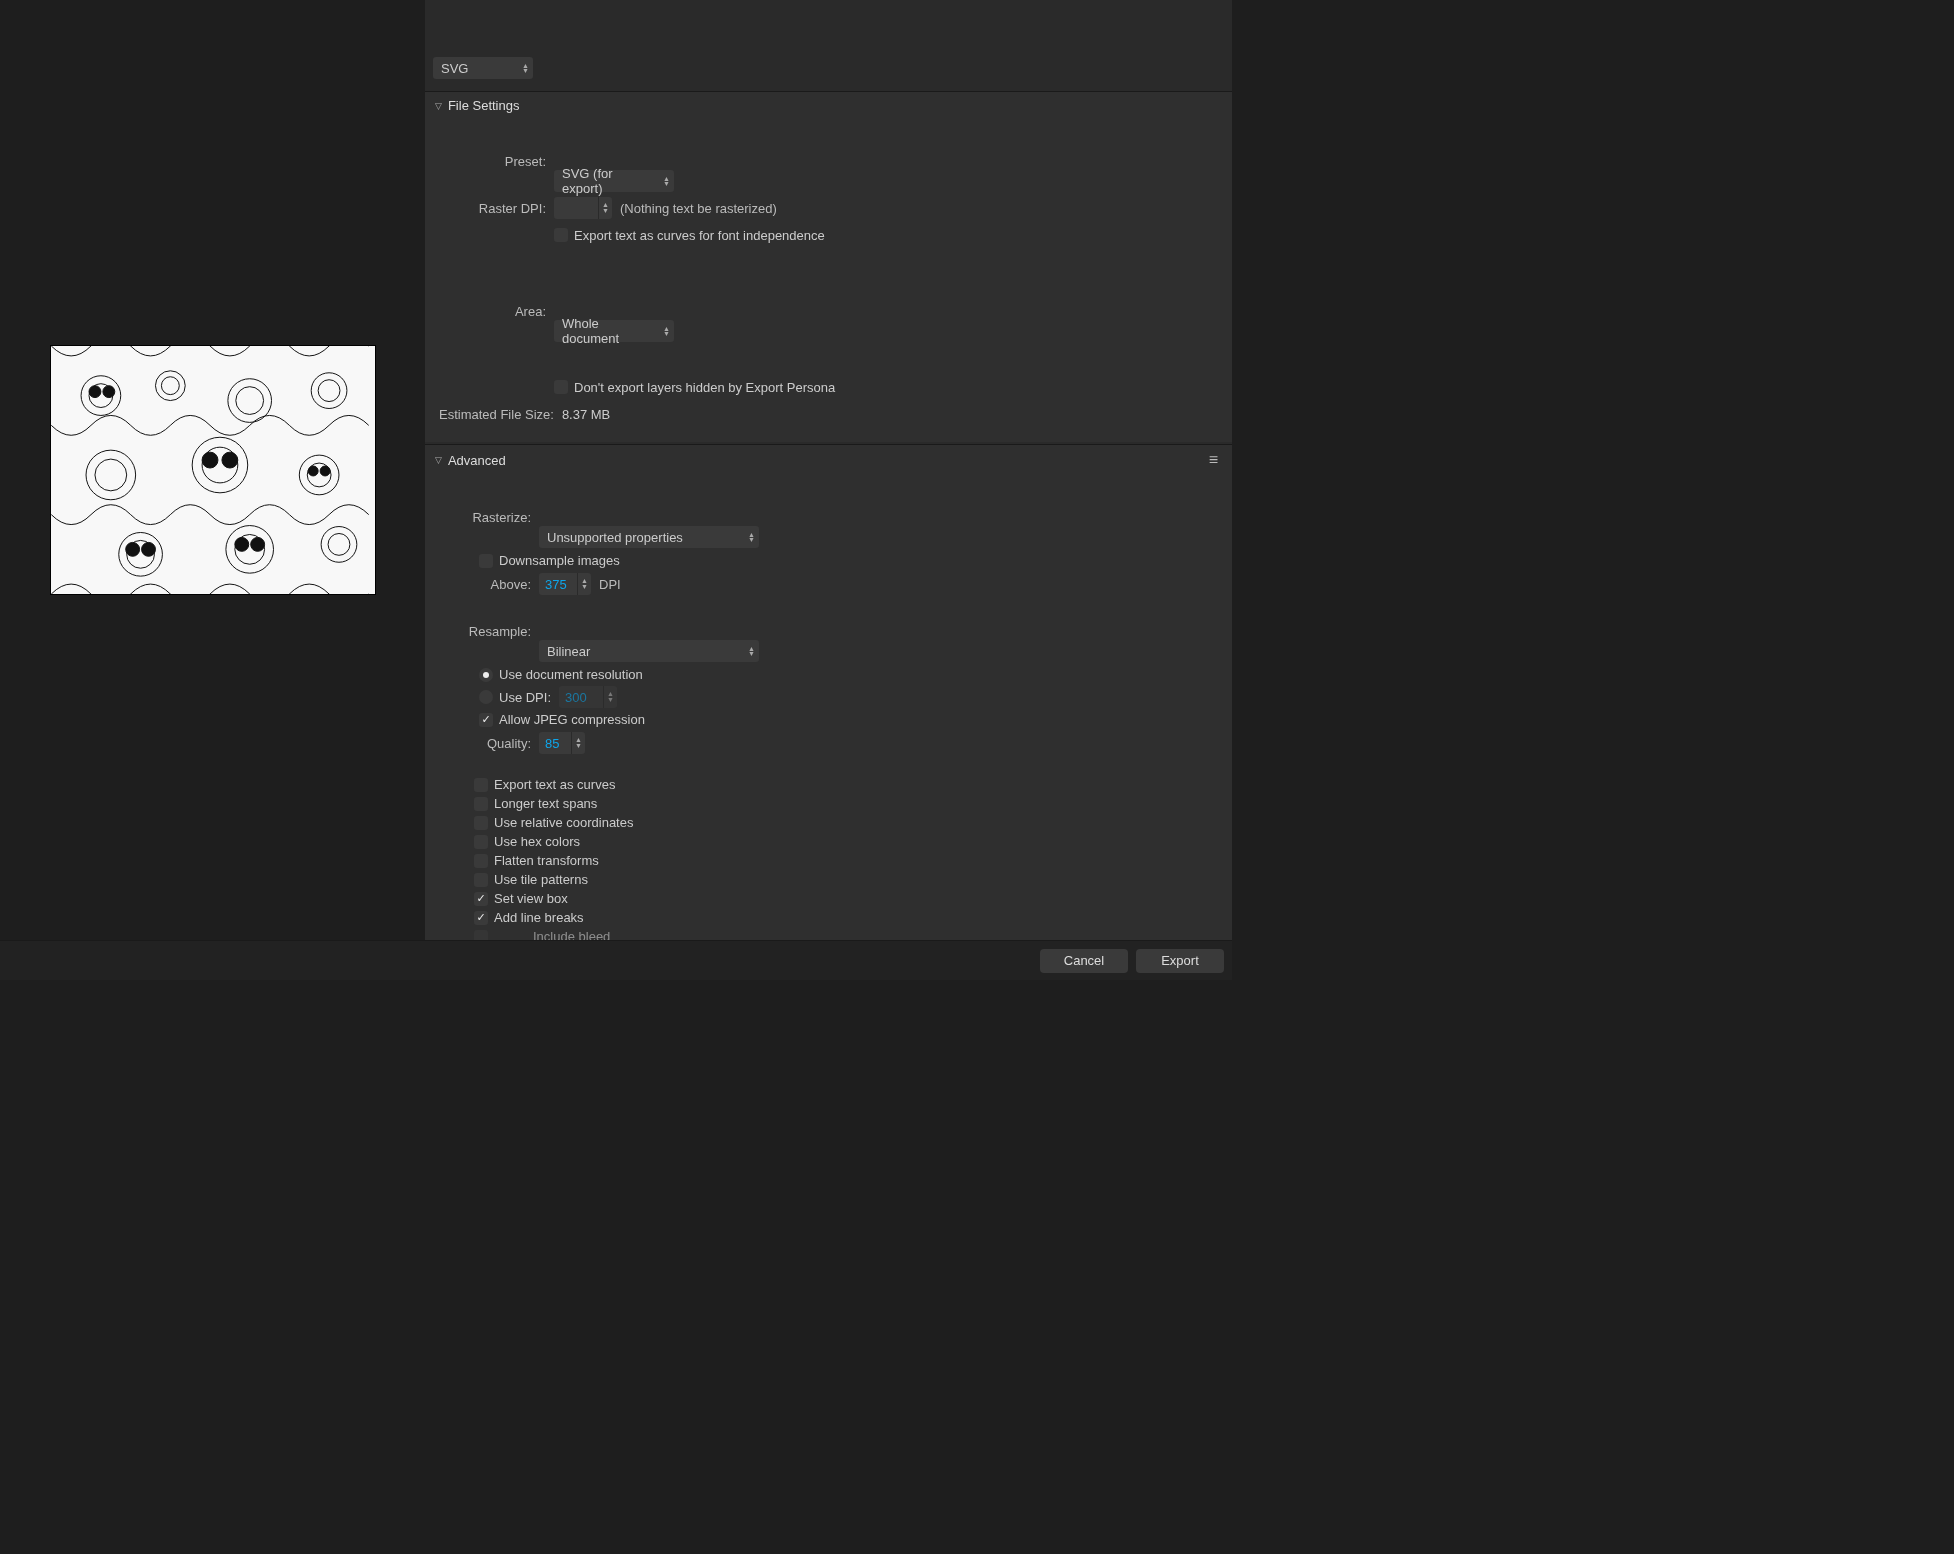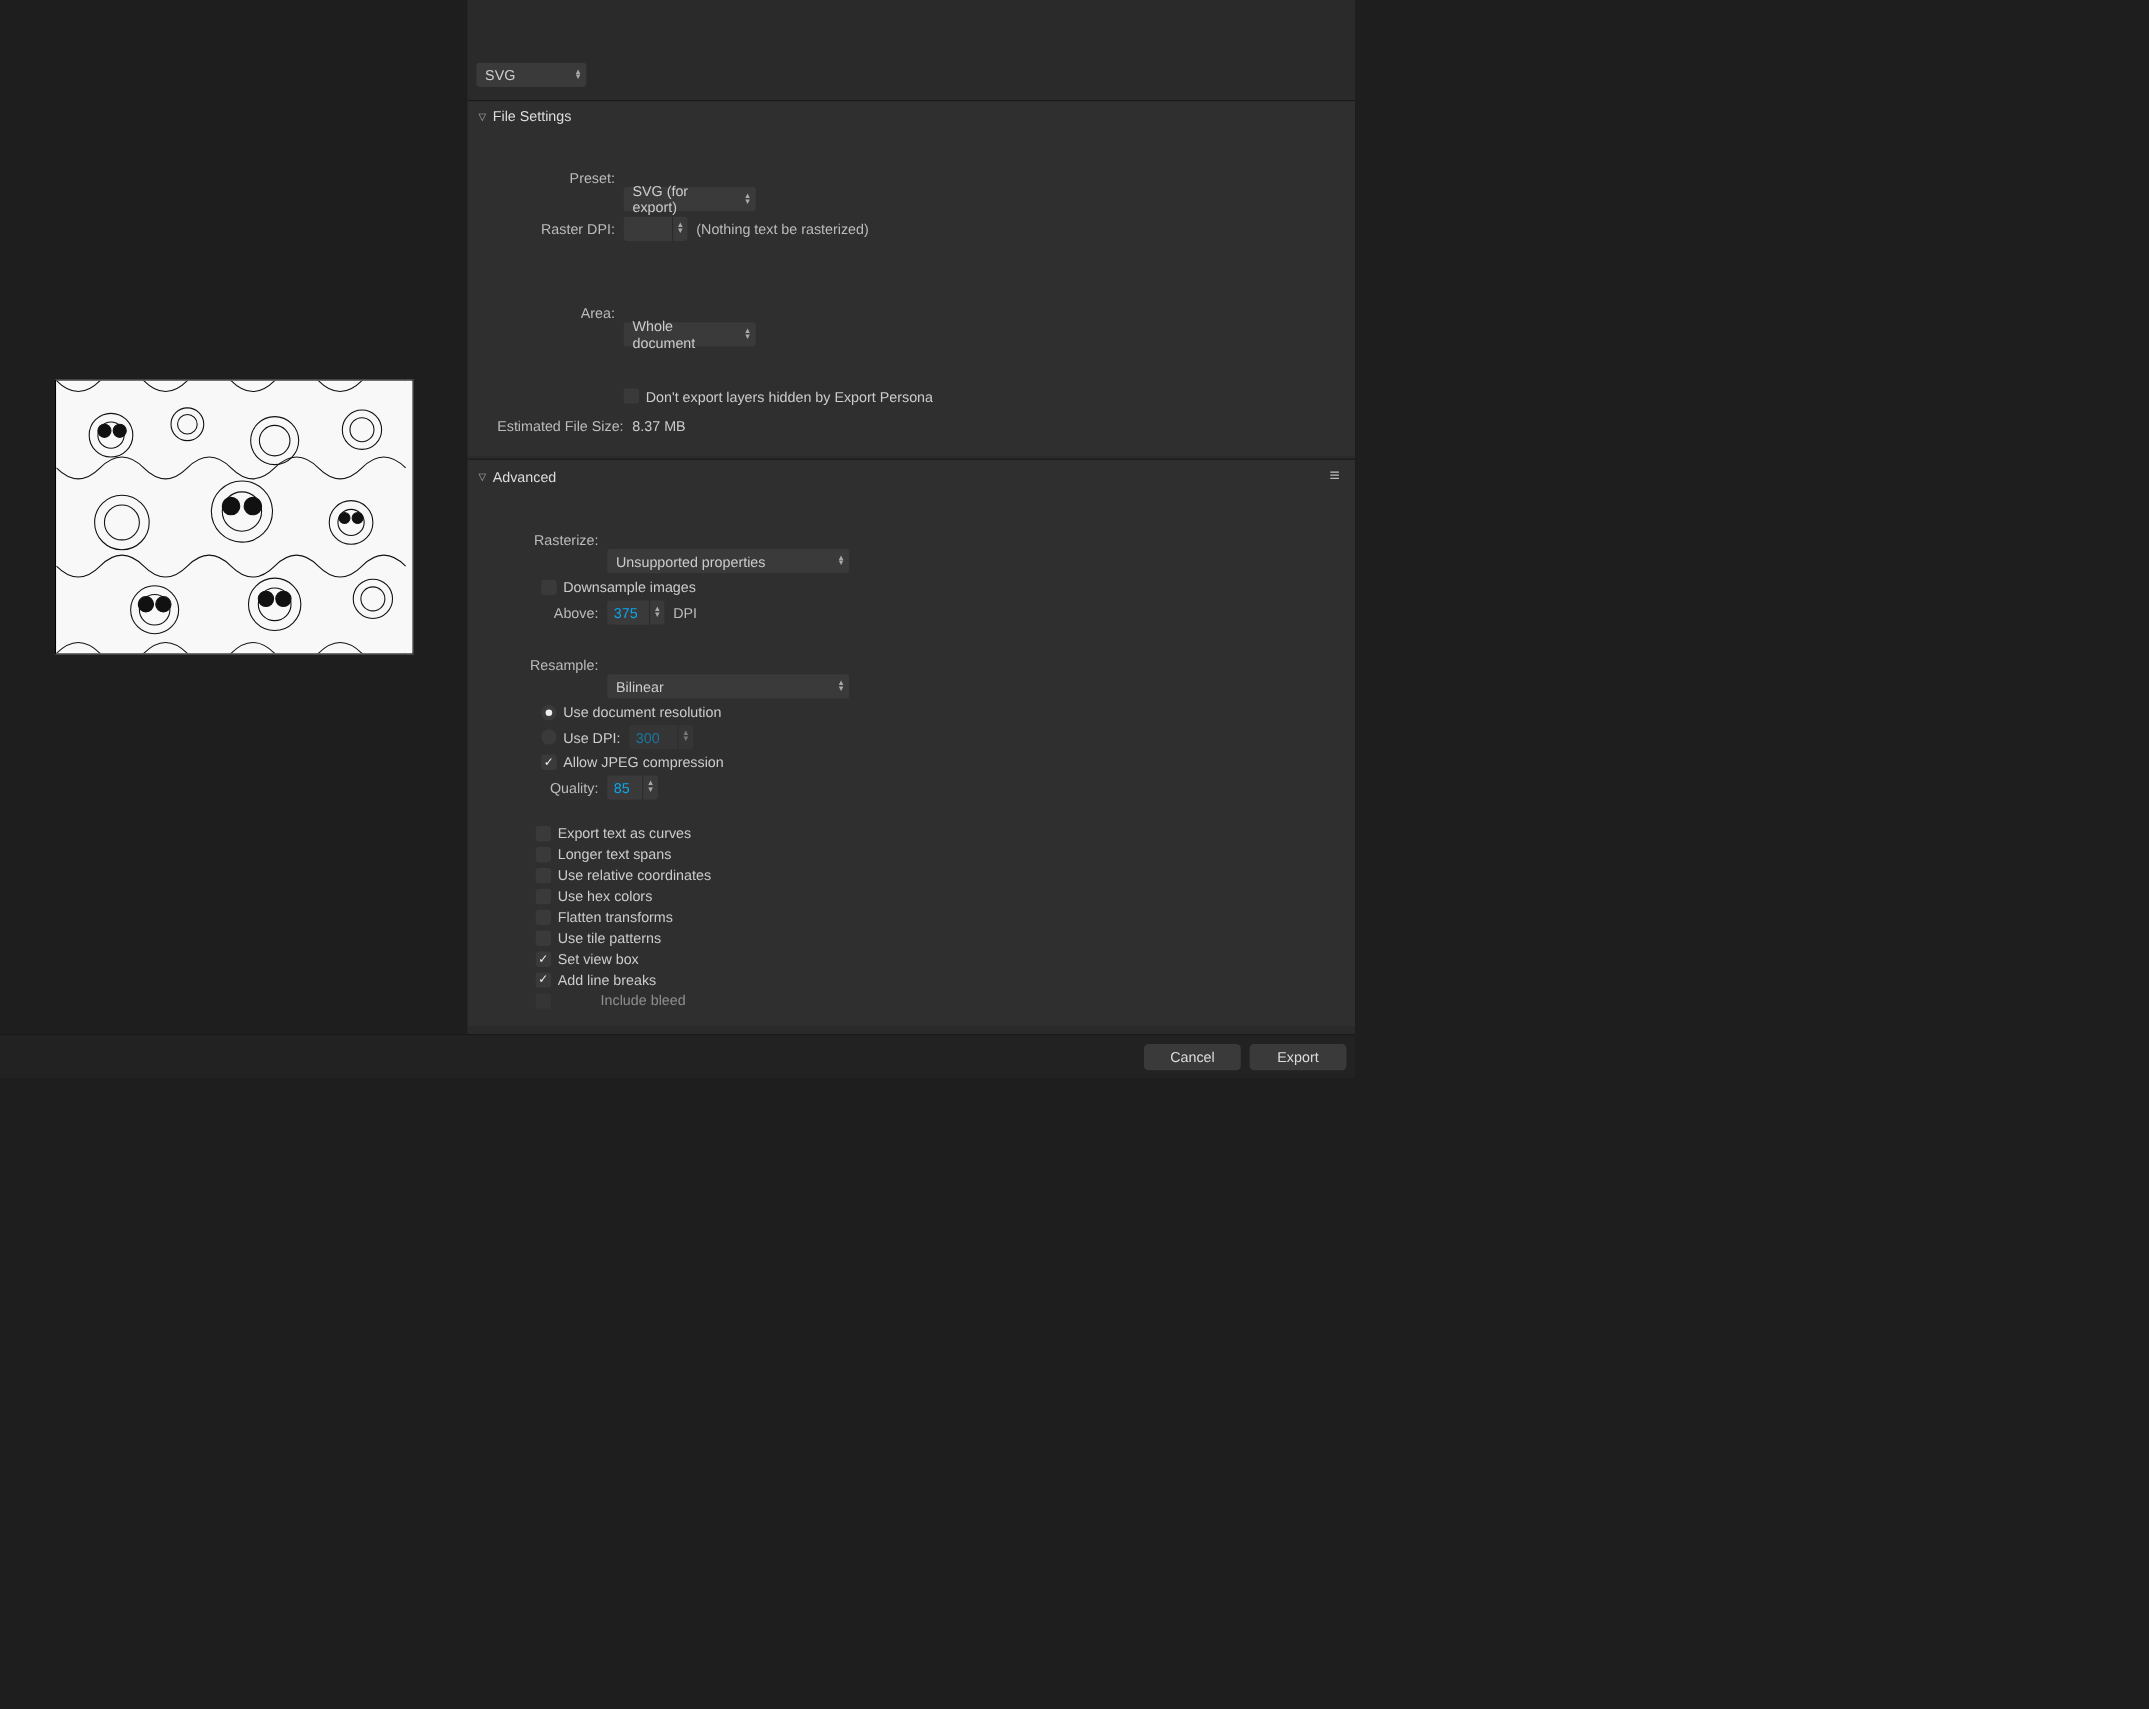--- a/index.html
+++ b/index.html
@@ -63,21 +63,21 @@
   display: flex;
   align-items: center;
   padding: 6px 10px;
   gap: 6px;
 }
 .section-header .chev {
   font-size: 9px;
   color: #aaa;
 }
 .section-title { color: #ddd; font-size: 13px; }
-.section-body { padding: 6px 10px 12px 27px; }
+.section-body { padding: 6px 10px 12px 14px; }
 .row {
   display: flex;
   align-items: center;
   margin: 5px 0;
   min-height: 22px;
 }
 .row-label {
   width: 115px;
   text-align: right;
   padding-right: 8px;
@@ -294,20 +294,25 @@
             <div class="num-input">
                 <span></span>
               </div>
             <div class="num-stepper">
                 <span>▲</span>
                 <span>▼</span>
               </div>
           </div>
           <span class="hint-text">(Nothing text be rasterized)</span>
         </div>
+        <div class="row">
+          <div class="row-label"></div>
+          <span class="checkbox"></span>
+          <span>Export text as curves for font independence</span>
+        </div>
         <div class="spacer"></div>
         <div class="row">
           <div class="row-label">Area:</div>
           <div class="select-ctl w120">
             <span>Whole document</span>
             <span class="stepper-arrows">
                 <span>▲</span>
                 <span>▼</span>
               </span>
           </div>

